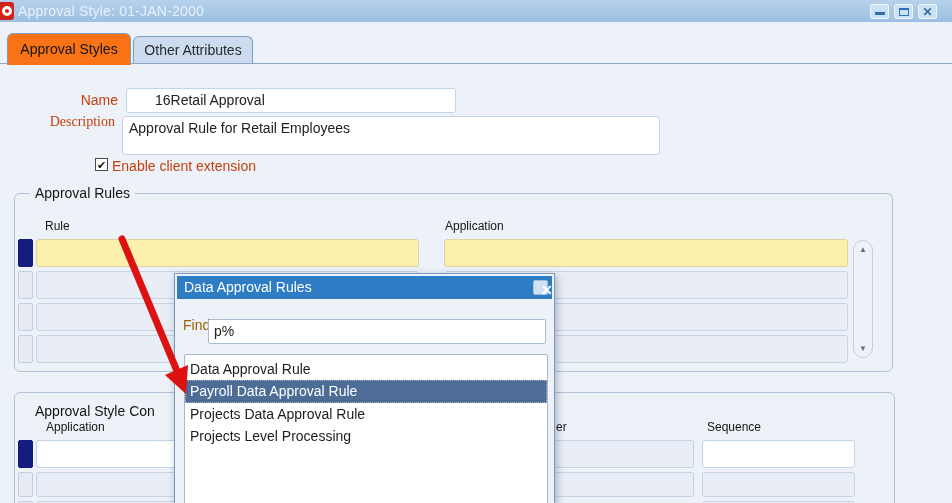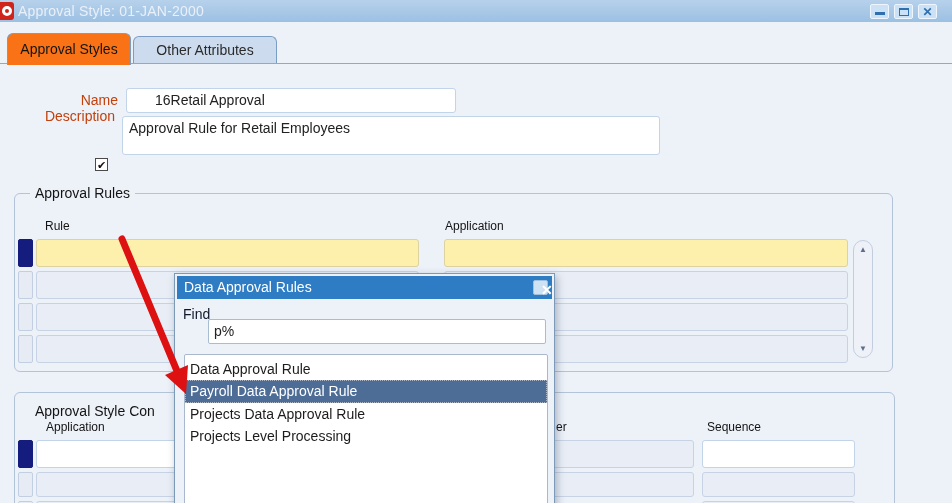--- a/index.html
+++ b/index.html
@@ -20,21 +20,21 @@
   .gl-max { position:absolute; left:4px; top:3px; width:10px; height:8px;
     border:1px solid #2f6fae; border-top:2px solid #2f6fae; background:transparent; }
   .gl-cls { position:absolute; left:0; top:0; width:100%; height:100%; text-align:center;
     font-size:12px; line-height:14px; font-weight:bold; color:#2f6fae; }
   
   .tabline { position:absolute; left:0; top:63px; width:952px; height:1px; background:#8fa9c9; z-index:1; }
   .tab { position:absolute; border:1px solid #7b9cc4; border-bottom:none;
     border-radius:6px 6px 0 0; text-align:center; font-size:14px; cursor:pointer; }
   .tab.active { left:7px; top:33px; width:124px; height:32px; background:#f97316;
     z-index:2; line-height:30px; color:#141414; }
-  .tab.inactive { left:133px; top:36px; width:144px; height:27px; background:#ccdcee;
+  .tab.inactive { left:133px; top:36px; width:120px; height:27px; background:#ccdcee;
     z-index:0; line-height:26px; color:#2b2b2b; }
   
   .lbl { position:absolute; font-size:14px; color:#c2410c; }
   .r { text-align:right; }
   .field { position:absolute; background:#fff; border:1px solid #c2d4e8; border-radius:3px;
     font-size:14px; color:#222; padding-left:6px; overflow:hidden; white-space:nowrap; }
   .chk { position:absolute; left:95px; top:158px; width:13px; height:13px; background:#fff;
     border:1px solid #4a4a4a; font-size:11px; line-height:12px; text-align:center; color:#111; cursor:pointer; }
   
   .group { position:absolute; border:1px solid #b3c3d9; border-radius:6px; }
@@ -51,21 +51,21 @@
   .sarr { position:absolute; left:0; width:100%; text-align:center; font-size:8px; color:#5f6f88; }
   .sarr.up { top:4px; } .sarr.dn { bottom:4px; }
   
   .dialog { position:absolute; left:174px; top:273px; width:381px; height:250px;
     background:#edf1f8; border:1px solid #7d99b8; box-shadow:2px 3px 8px rgba(40,60,90,.35); z-index:20; }
   .dtitle { position:absolute; left:2px; top:2px; width:375px; height:23px; background:#2e7dc4; }
   .dtitle span { position:absolute; left:7px; top:3px; font-size:14px; color:#fff; }
   .dclose { position:absolute; right:4px; top:4px; width:15px; height:15px; background:#cfe2f4;
     border:1px solid #9fc0de; border-radius:2px; text-align:center; font-size:10px; line-height:13px;
     font-weight:bold; color:#2a6ca8; cursor:pointer; }
-  .findlbl { position:absolute; left:8px; top:32px; font-size:14px; color:#0f172a; }
+  .findlbl { position:absolute; left:8px; top:43px; font-size:14px; color:#a16207; }
   .findin { position:absolute; left:33px; top:45px; width:338px; height:25px; background:#fff;
     border:1px solid #a9bdd2; border-radius:2px; font-size:14px; color:#222; line-height:23px; padding-left:5px; }
   .dlist { position:absolute; left:9px; top:80px; width:364px; height:170px; background:#fff;
     border:1px solid #a9b8cc; border-radius:2px; padding-top:3px; overflow:hidden; }
   .litem { height:22.4px; line-height:22px; font-size:14px; color:#1c1c1c; padding-left:5px;
     white-space:nowrap; cursor:pointer; }
   .litem.sel { background:#4d6d97; color:#fff; outline:1px dotted #aab6c6; outline-offset:-1px; }
   
   .arrow { position:absolute; left:0; top:0; z-index:60; pointer-events:none; }
 </style>
@@ -91,24 +91,25 @@
       </div>
   </div>
 
   <div class="tabline"></div>
   <div class="tab inactive">Other Attributes</div>
   <div class="tab active">Approval Styles</div>
 
   <div class="lbl r" style="left:20px; top:92px; width:98px;">Name</div>
   <div class="field" style="left:126px; top:88px; width:330px; height:25px; line-height:23px;padding-left:28px;"><span>16Retail Approval</span></div>
 
-  <div class="lbl r" style="left:17px; top:108px; width:98px;">Description</div>
+  <div class="lbl r" style="left:17px; top:114px; width:98px;font-family:Liberation Serif, serif;">Description</div>
   <div class="field" style="left:122px; top:116px; width:538px; height:39px; line-height:23px;"><span>Approval Rule for Retail Employees</span></div>
 
   <div class="chk"><span>✔</span></div>
+  <div class="lbl" style="left:112px; top:158px;">Enable client extension</div>
 
   <div class="group" style="left:14px; top:193px; width:879px; height:179px;"></div>
   <span class="legend" style="left:30px; top:185px;">Approval Rules</span>
   <div class="colhdr" style="left:45px; top:219px;">Rule</div>
   <div class="colhdr" style="left:445px; top:219px;">Application</div>
 
   <div class="ind on" style="left:18px; top:239px; height:28px;"></div>
   <div class="cell cur" style="left:36px; top:239px; width:383px; height:28px;"></div>
   <div class="cell cur" style="left:444px; top:239px; width:404px; height:28px;"></div>
 

